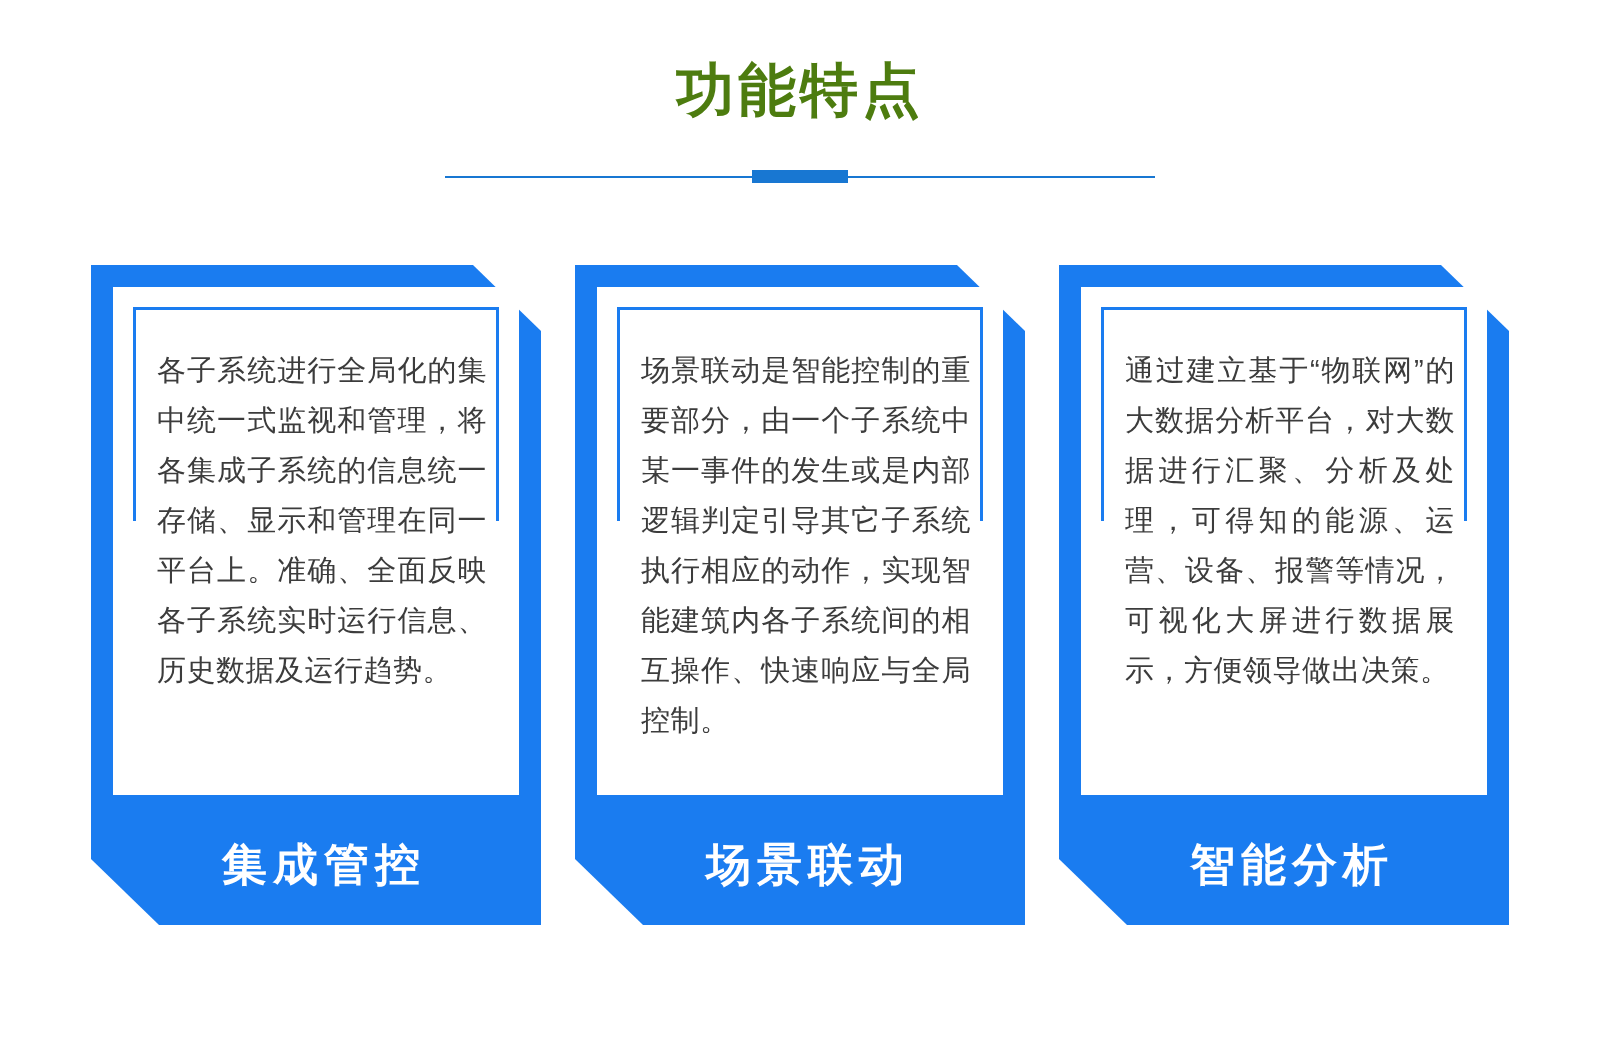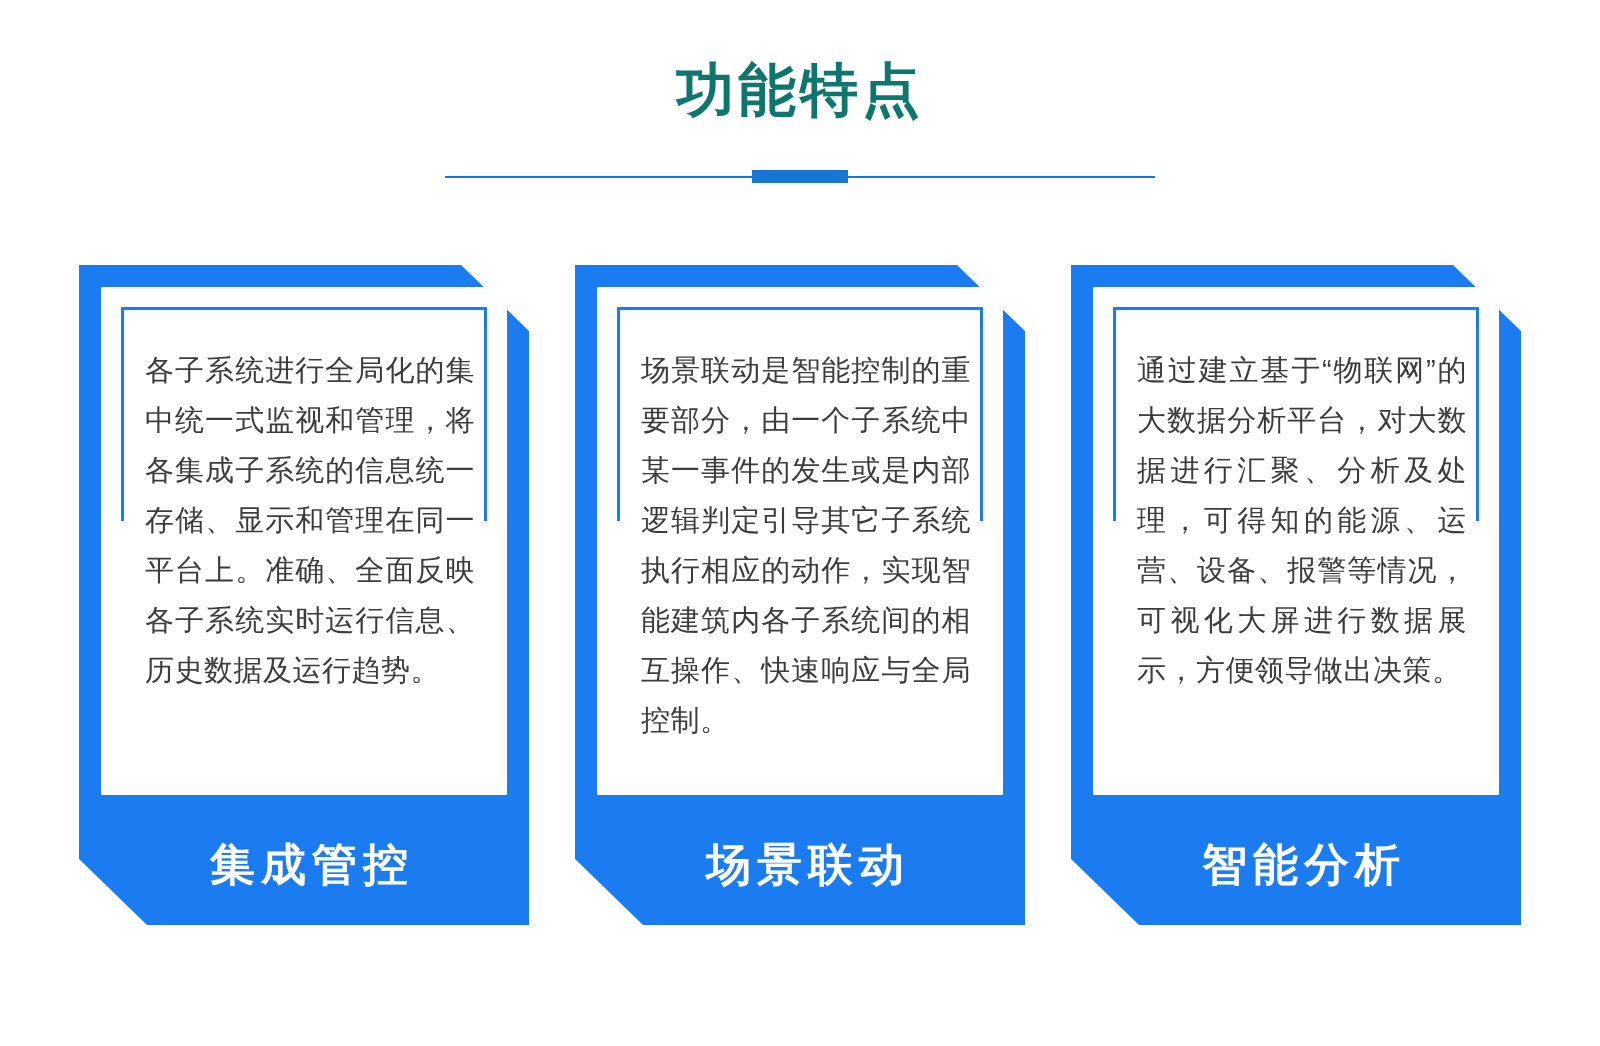--- a/index.html
+++ b/index.html
@@ -22,21 +22,21 @@
   }
 
   
   .header {
     padding-top: 58px;
     text-align: center;
   }
   .page-title {
     font-size: 58px;
     font-weight: bold;
-    color: #0f766e;
+    color: #4d7c0f;
     letter-spacing: 4px;
     line-height: 1.1;
     margin: 0;
   }
   .title-rule {
     position: relative;
     width: 710px;
     height: 14px;
     margin: 48px auto 0 auto;
   }
@@ -59,21 +59,21 @@
   }
 
   
   .cards {
     position: absolute;
     top: 265px;
     left: 0;
     width: 1600px;
     display: flex;
     justify-content: center;
-    gap: 46px;
+    gap: 34px;
   }
 
   .card {
     position: relative;
     width: 450px;
     height: 660px;
   }
 
   
   .card-shape {

